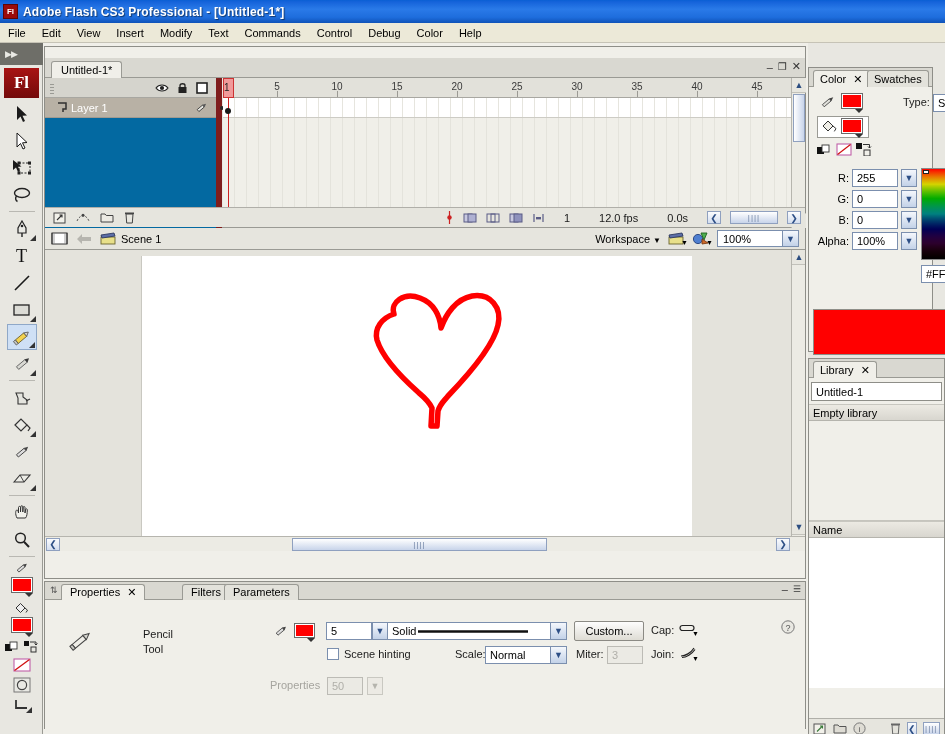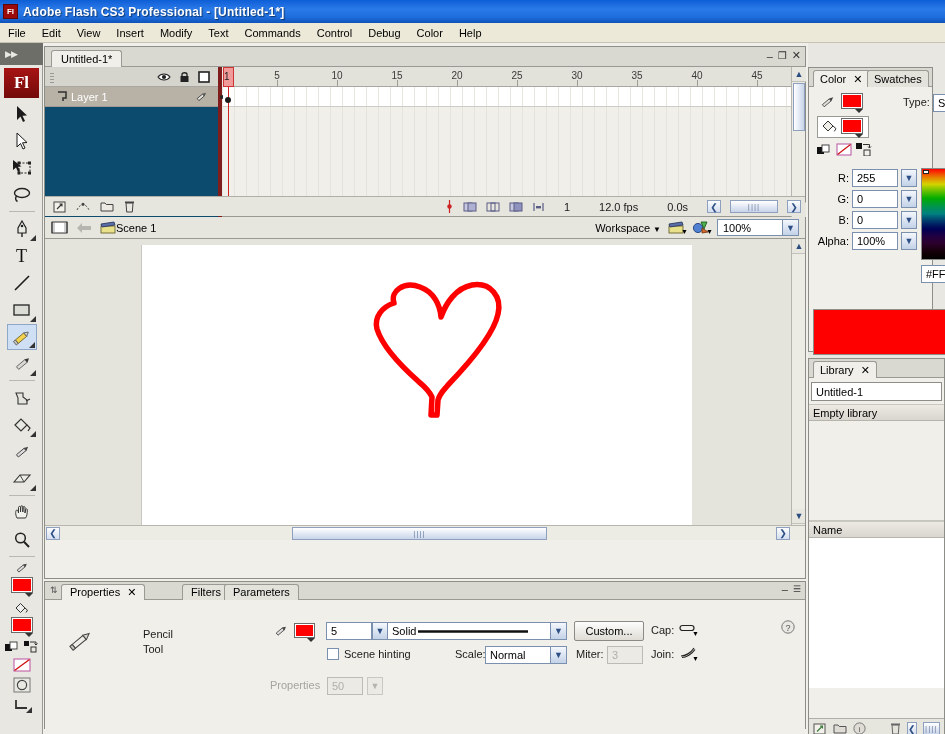--- a/index.html
+++ b/index.html
@@ -78,36 +78,37 @@
     border-left:4px solid transparent;border-right:4px solid transparent;border-top:4px solid #333;}
 
   
   .docpanel {
     position: absolute; left: 44px; top: 46px; width: 762px; height: 533px;
     background: #f0efe9; border: 1px solid #8e8e88;
   }
   .doctabbar {
     position: relative; height: 20px; background: #d9d8d1;
     border-bottom: 1px solid #9a9a94;
+    margin-top: 11px;
   }
   .doctab {
     position: absolute; left: 6px; top: 3px; height: 17px; padding: 2px 9px 0 9px;
     background: #f0efe9; border: 1px solid #9a9a94; border-bottom: none;
     border-radius: 3px 3px 0 0; font-size: 11px;
   }
   .docbtns { position: absolute; right: 4px; top: 2px; display: flex; gap: 5px;
              align-items: center; color: #333; font-size: 11px; }
   .docbtns span { cursor: default; }
 
   
   .timeline { position: relative; height: 150px; background: #e9e8e2;
               border-bottom: 1px solid #9a9a94; }
   .tl-layerhead {
     position: absolute; left: 0; top: 0; width: 177px; height: 150px;
-    background: #0c4a6e; border-right: 4px solid #7f1d1d;
+    background: #0369a1; border-right: 6px solid #7f1d1d;
   }
   .tl-lh-top {
     position: relative; height: 20px; background: #d5d4cd;
     border-bottom: 1px solid #a8a7a1;
     display: flex; align-items: center; justify-content: flex-end; gap: 8px;
     padding-right: 8px;
   }
   .grip-dots { position:absolute; left:5px; top:5px; width:4px; height:11px;
     background-image: radial-gradient(#9a9a94 40%, transparent 41%);
     background-size: 2px 3px; }
@@ -152,21 +153,21 @@
   }
   .tl-status .grp { display: flex; align-items: center; gap: 8px; }
   .tl-status .st-txt { margin: 0 10px; }
 
   
   .editbar {
     position: relative; height: 22px; background: #e6e5de;
     border-bottom: 1px solid #9a9a94; display: flex; align-items: center;
     padding: 0 6px; gap: 8px;
   }
-  .editbar .scene { display: flex; align-items: center; font-size: 11px; }
+  .editbar .scene { display: flex; align-items: center; gap: 5px; font-size: 11px; }
   .editbar .right { margin-left: auto; display: flex; align-items: center; gap: 7px; }
   .zoomsel {
     width: 82px; height: 17px; background: #fff; border: 1px solid #7b8fae;
     display: flex; align-items: center; padding-left: 5px; font-size: 11px;
     position: relative;
   }
   .selarrow {
     position: absolute; right: 0; top: 0; width: 16px; height: 15px;
     background: linear-gradient(to bottom,#f4f7fc,#c3d2e8); border-left: 1px solid #7b8fae;
     display: flex; align-items: center; justify-content: center; color: #2d4f86; font-size: 9px;

